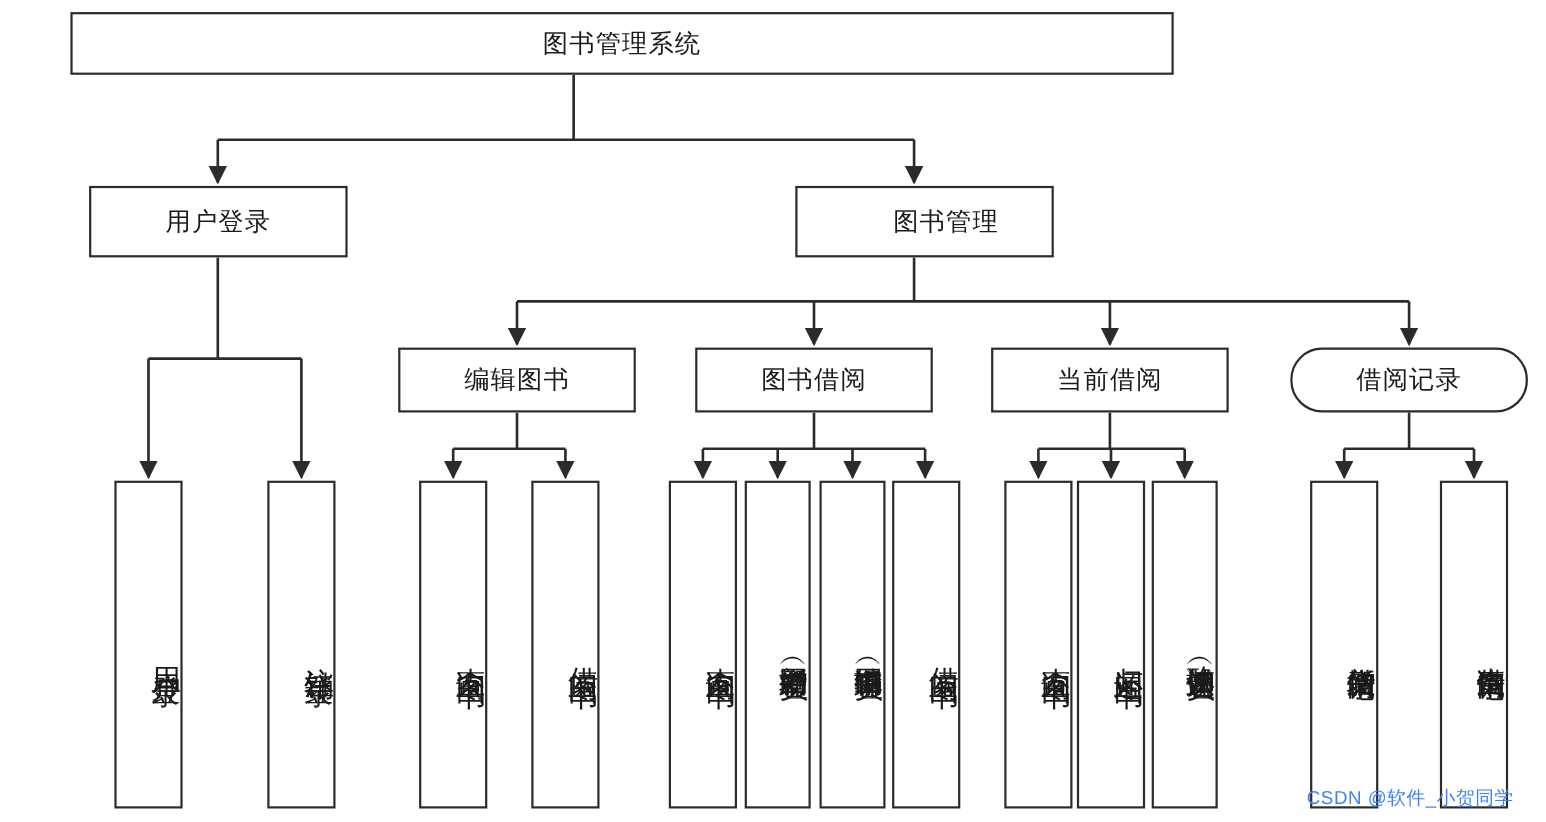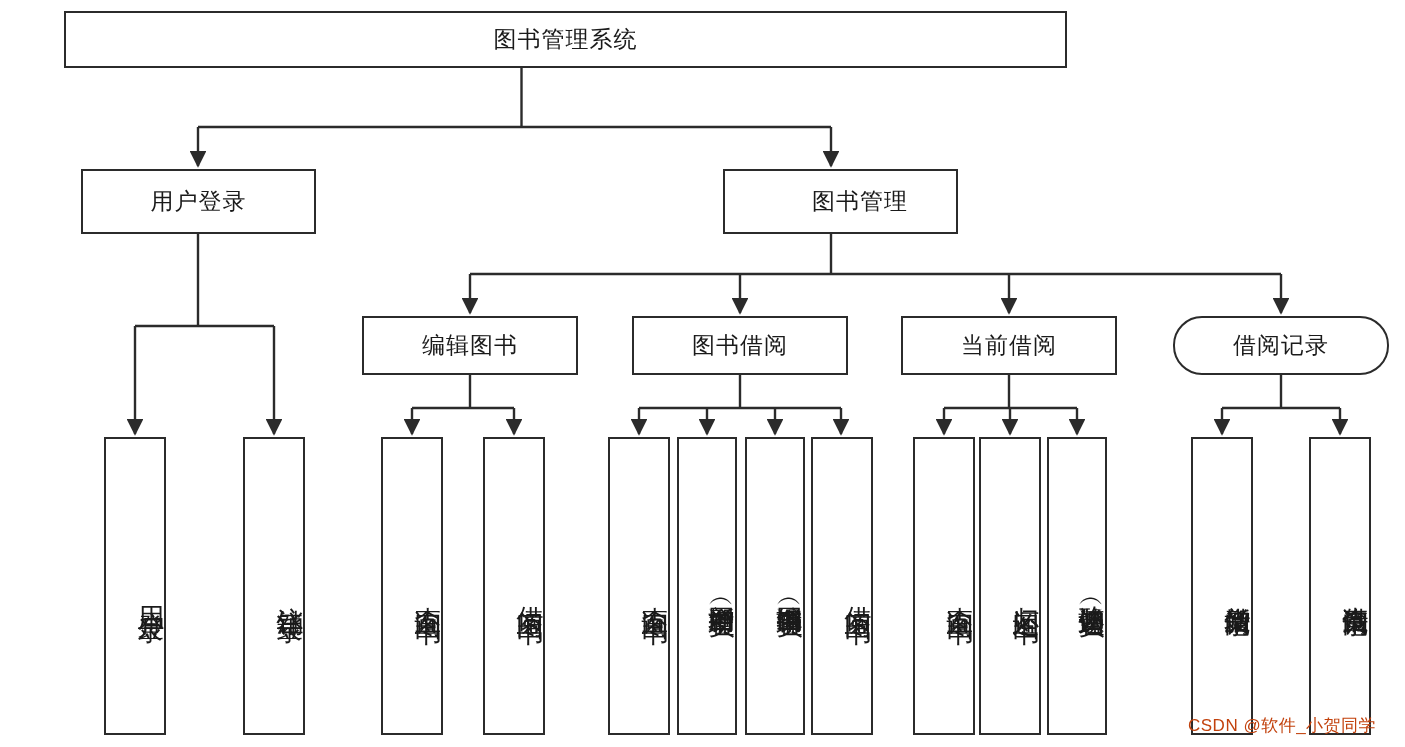--- a/index.html
+++ b/index.html
@@ -49,21 +49,21 @@
   .node-v.tight {
     font-size: 26px;
     letter-spacing: 1px;
     padding-top: 6px;
   }
   .watermark {
     position: absolute;
     left: 1188px;
     top: 714px;
     font-size: 17px;
-    color: #c2410c;
+    color: #3b82f6;
     white-space: nowrap;
     letter-spacing: 0.5px;
   }
   svg .edge {
     stroke: #2b2b2b;
     stroke-width: 2.4;
     fill: none;
   }
   svg .arrowhead {
     fill: #2b2b2b;

